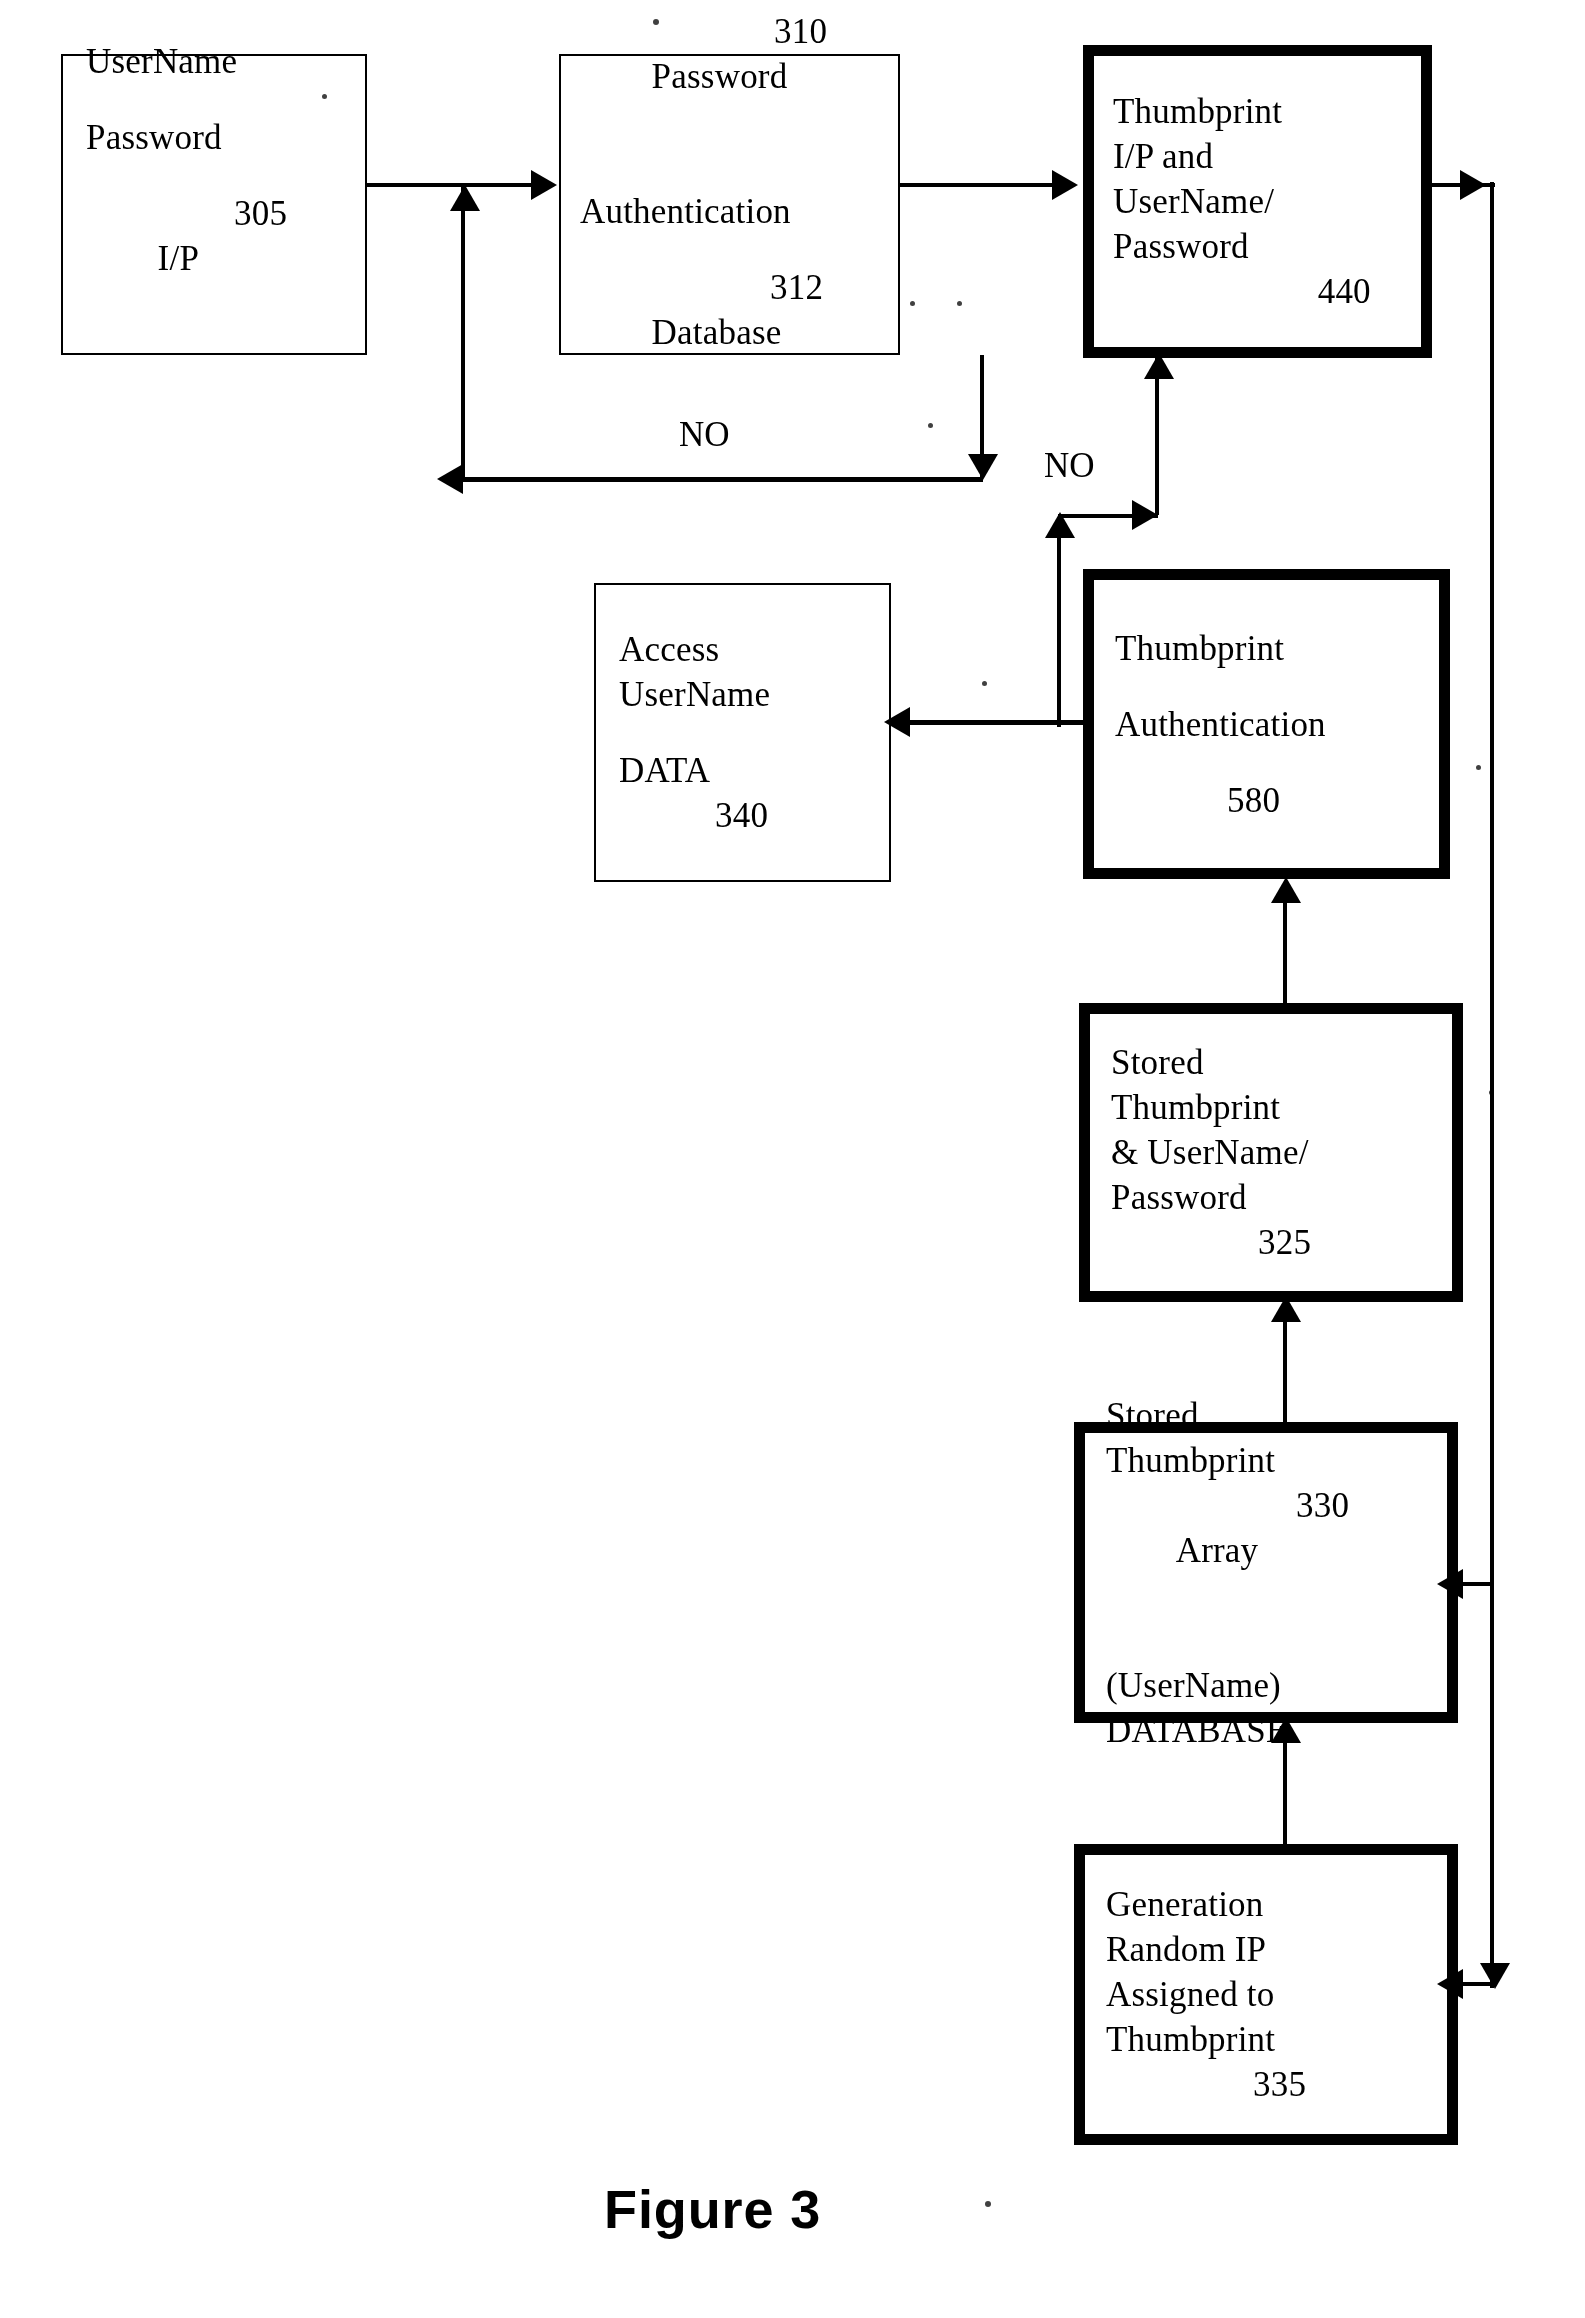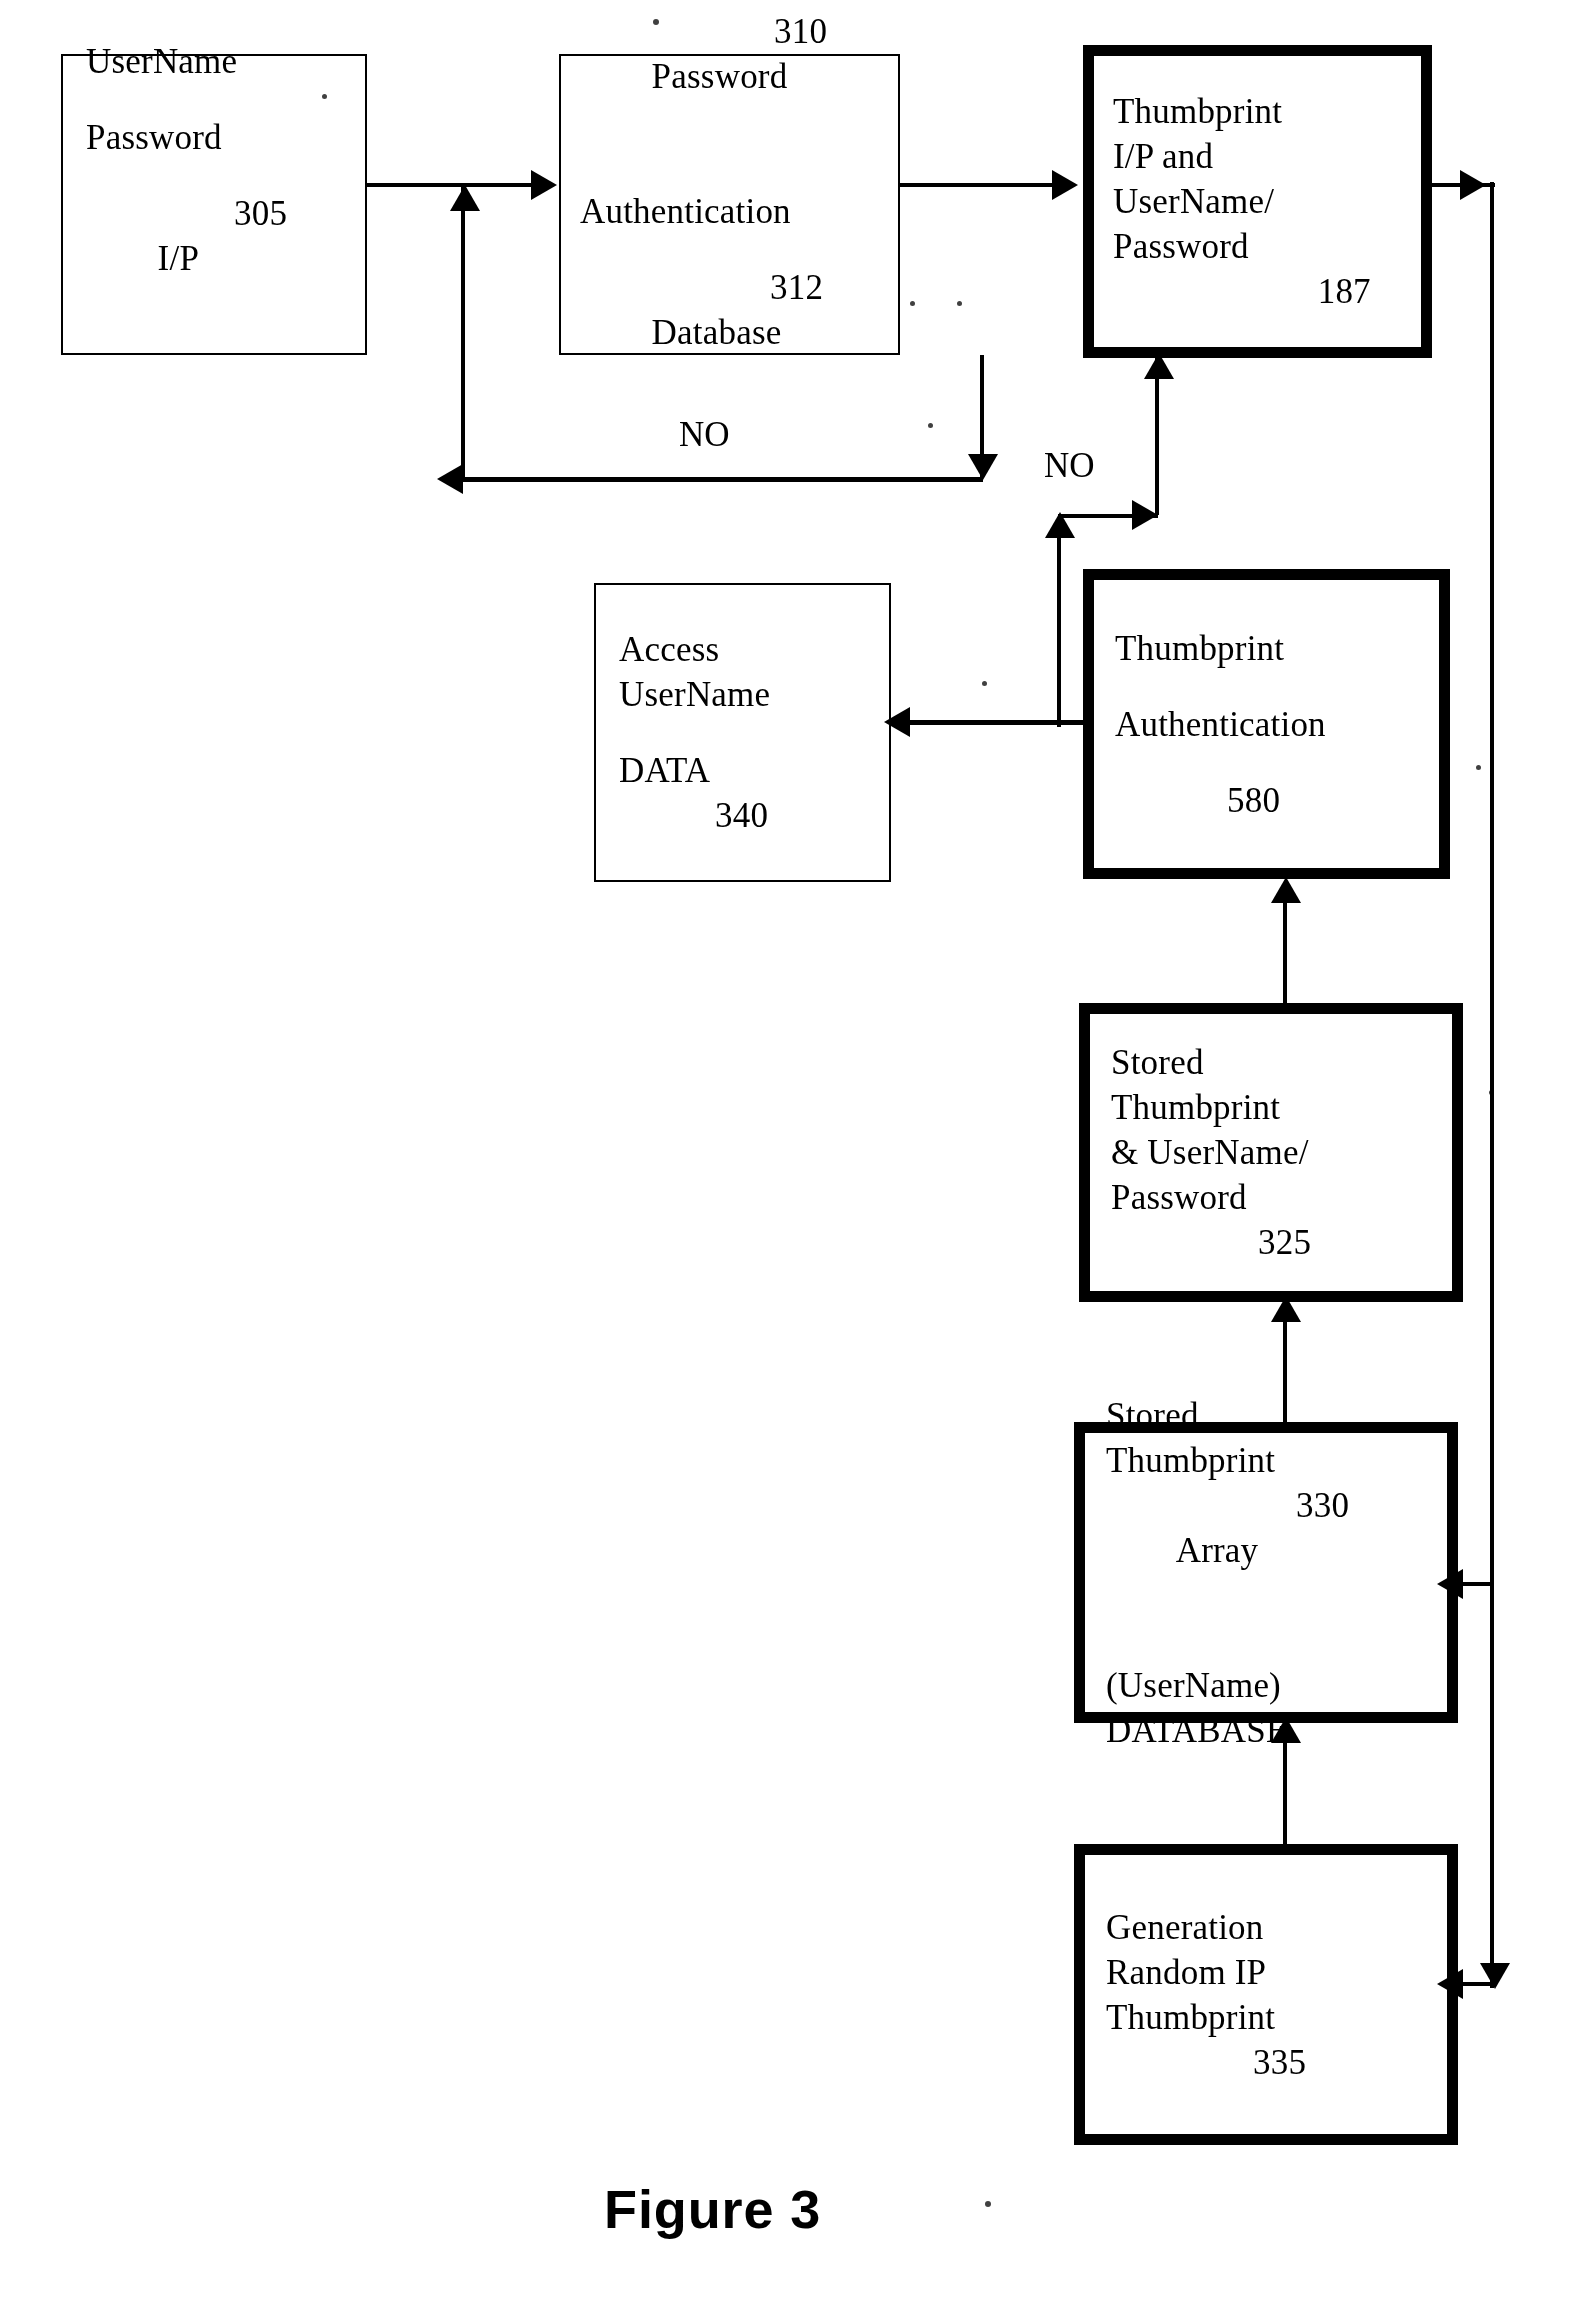--- a/index.html
+++ b/index.html
@@ -137,21 +137,21 @@
       </div>
     </div>
   </div>
 
   <div class="box thick" style="left:1083px; top:45px; width:349px; height:313px;">
     <div class="lines" style="left:19px; right:5.2px;">
       <div class="line">Thumbprint</div>
       <div class="line">I/P and</div>
       <div class="line">UserName/</div>
       <div class="line">Password</div>
-      <div class="line right">187</div>
+      <div class="line right">440</div>
     </div>
   </div>
 
   <div class="box" style="left:594px; top:583px; width:297px; height:299px;">
     <div class="lines" style="left:23px; right:8.7px;">
       <div class="line">Access</div>
       <div class="line">UserName</div>
       <div class="line gap-top">DATA</div>
       <div class="line" style="padding-left:96px;">340</div>
     </div>
@@ -185,20 +185,21 @@
       </div>
       <div class="line">(UserName)</div>
       <div class="line">DATABASE</div>
     </div>
   </div>
 
   <div class="box thick" style="left:1074px; top:1844px; width:384px; height:301px;">
     <div class="lines" style="left:21px; right:5.2px;">
       <div class="line">Generation</div>
       <div class="line">Random IP</div>
+      <div class="line">Assigned to</div>
       <div class="line">Thumbprint</div>
       <div class="line" style="padding-left:147px;">335</div>
     </div>
   </div>
 
   <div class="h-line" style="left:367px; top:183px; width:183px;"></div>
   <div class="arrow right" style="left:531px; top:170px;"></div>
 
   <div class="v-line" style="left:980px; top:355px; height:122px;"></div>
   <div class="arrow down" style="left:968px; top:454px;"></div>

